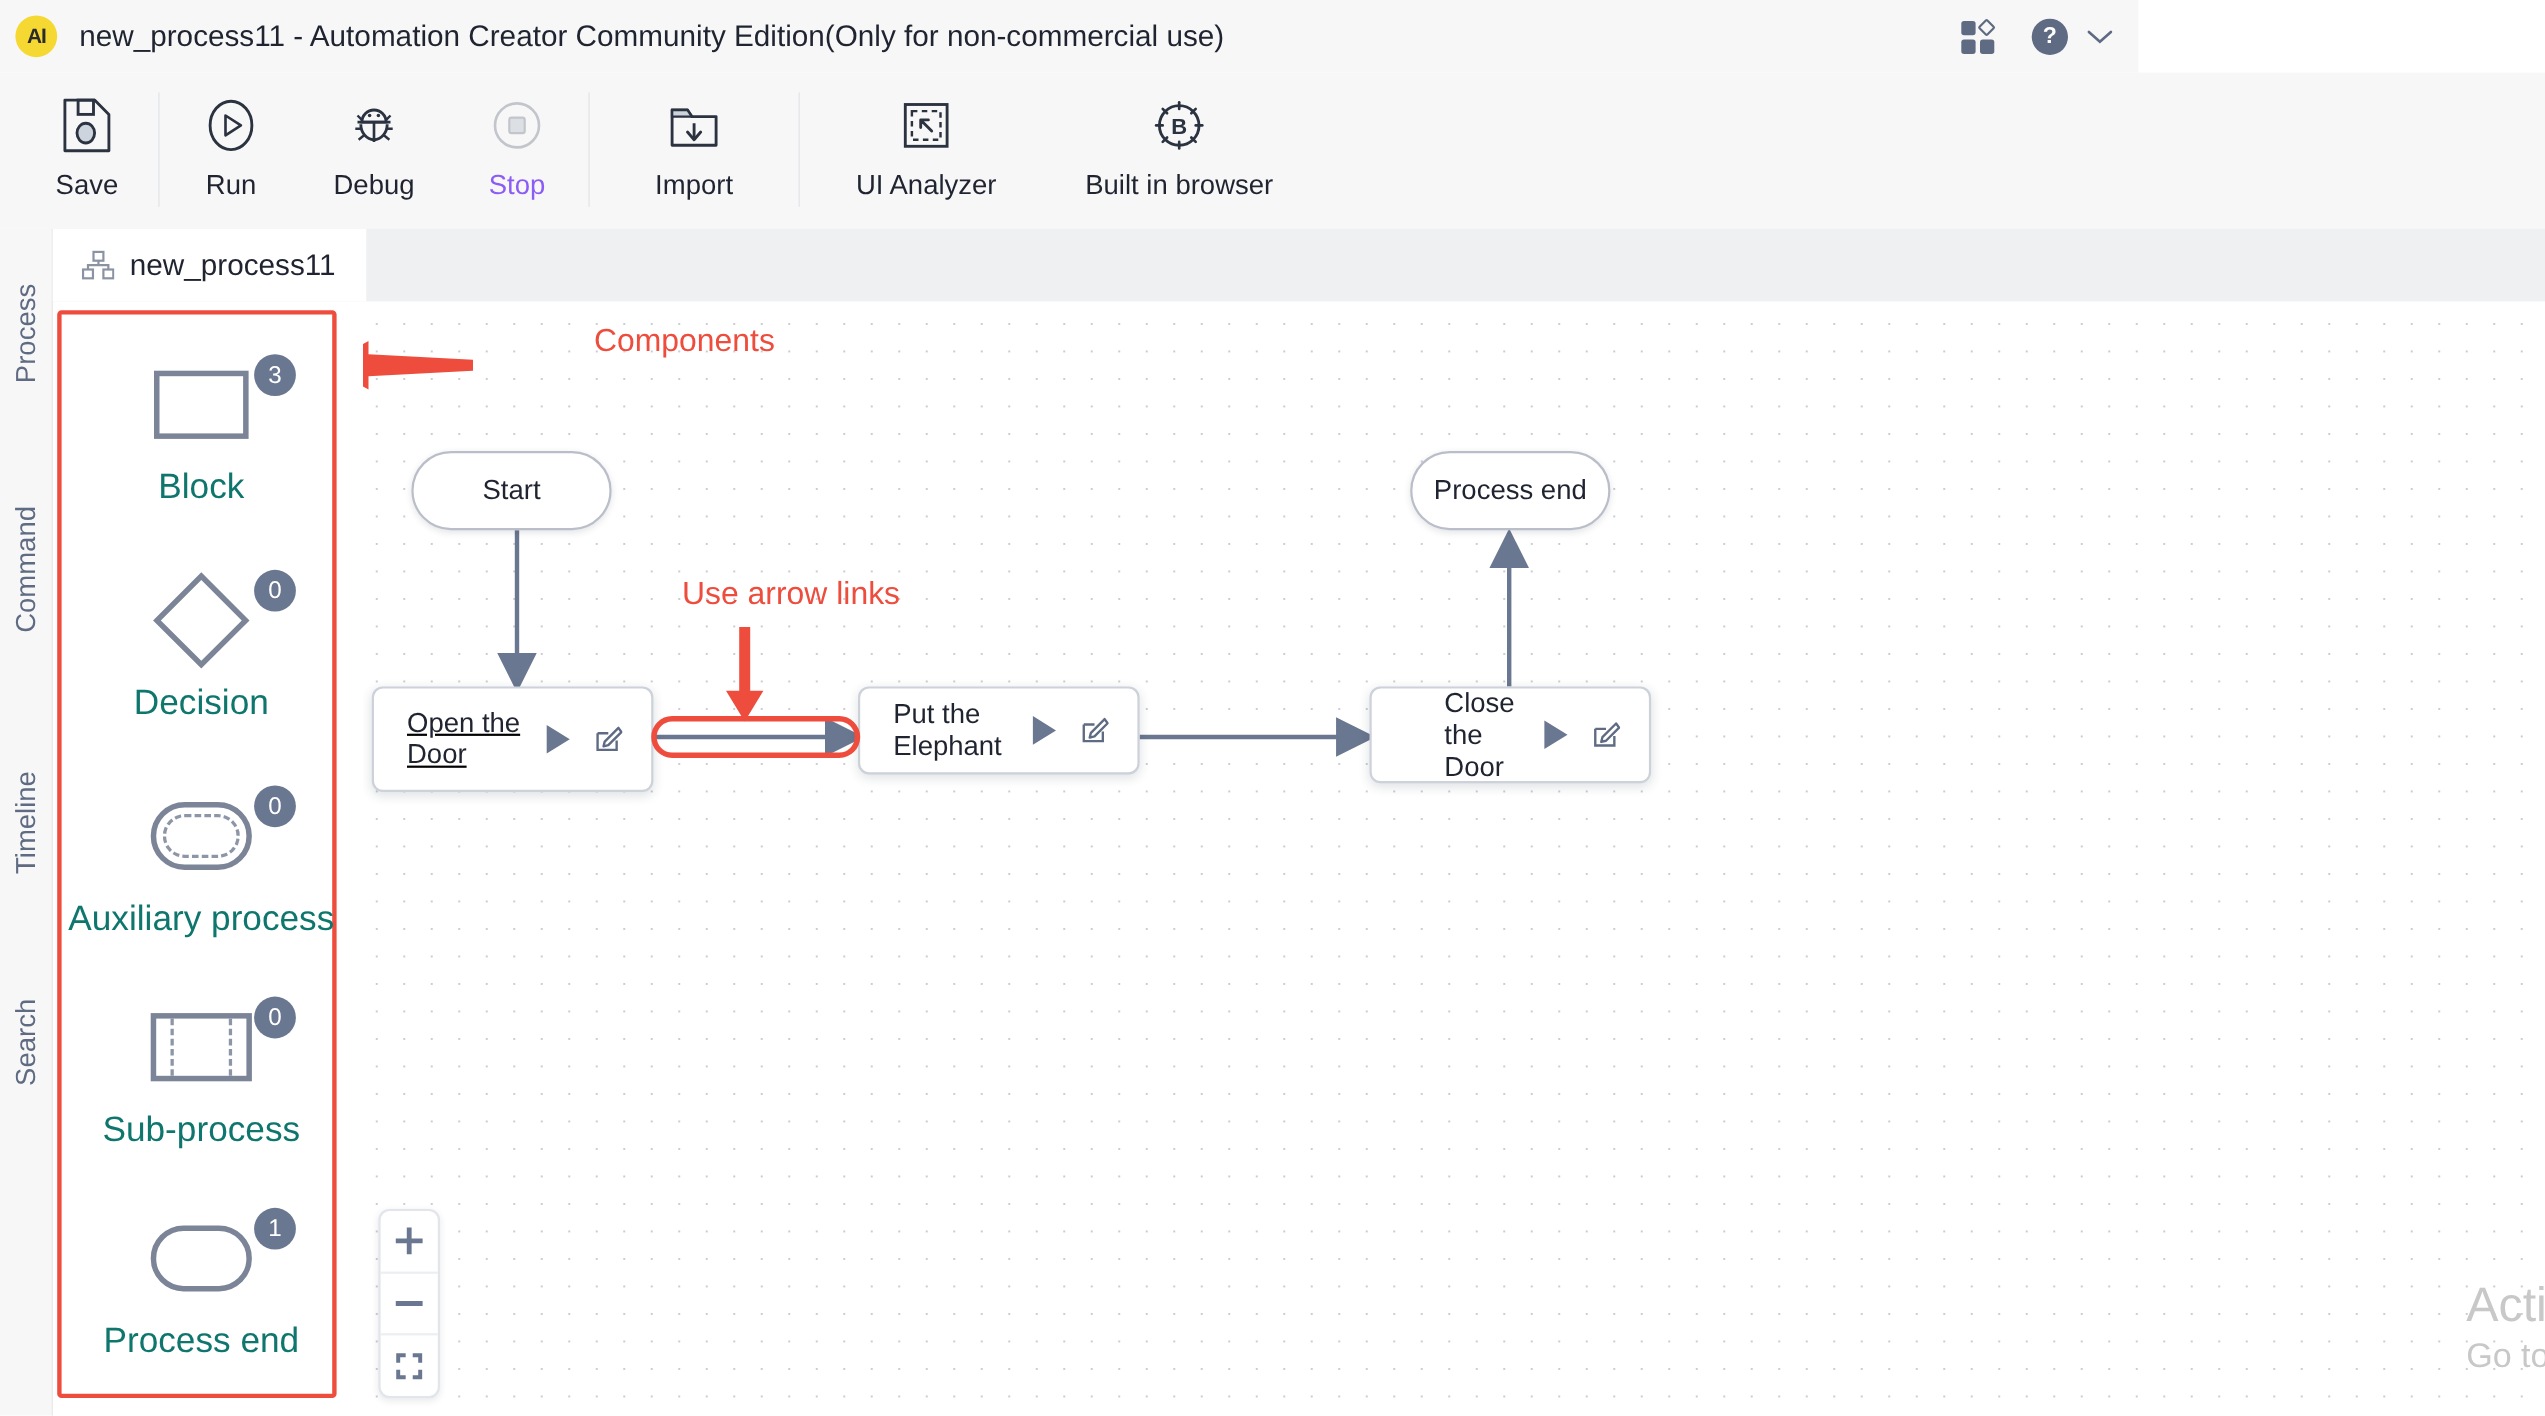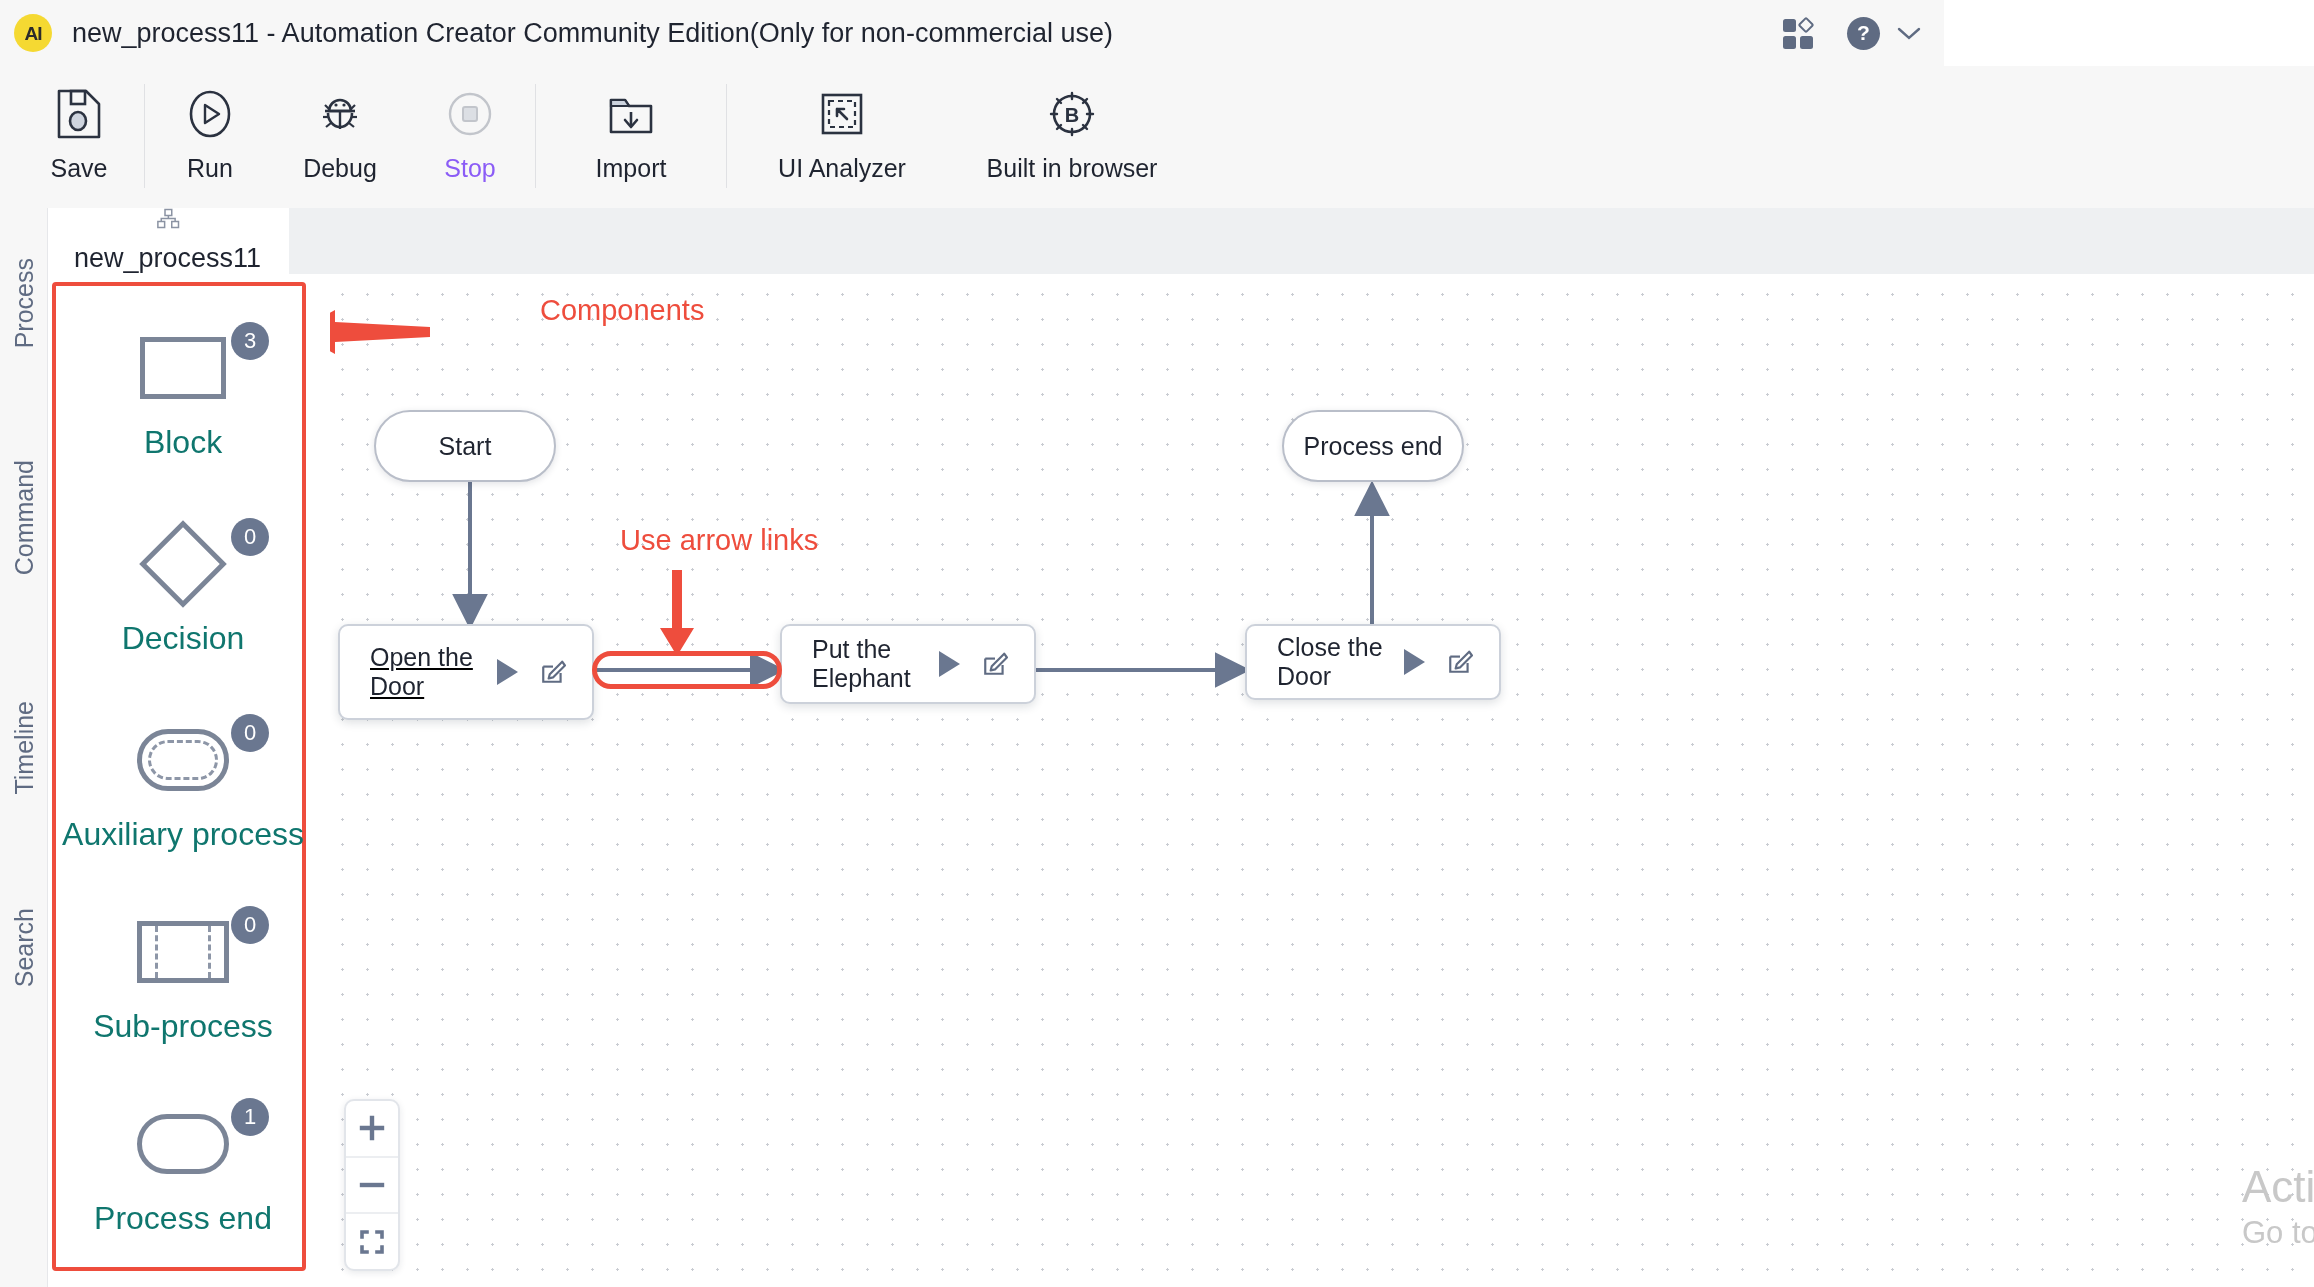--- a/index.html
+++ b/index.html
@@ -102,21 +102,20 @@
   
   .tabstrip {
     position: absolute; left: 48px; top: 208px; width: 2266px; height: 66px;
     background: #eef0f2;
   }
   .doc-tab {
     position: absolute; left: 0; top: 0; height: 66px;
     background: #ffffff;
     display: flex; align-items: center; gap: 14px;
     padding: 0 28px 0 26px;
-    flex-direction: column;
   }
   .doc-tab .tab-label { font-size: 27px; color: #1f2430; white-space: nowrap; }
 
   
   .panel {
     position: absolute; left: 52px; top: 282px;
     width: 254px; height: 989px;
     background: #ffffff;
     border: 4px solid #ee4d3d;
     border-radius: 4px;
@@ -458,21 +457,21 @@
       <span class="blk-actions">
         <span class="ico-play"></span>
         <svg class="ico-edit" viewBox="0 0 24 24">
           <path d="M3 7 V21 H19 V13" fill="none" stroke="#5f6b82" stroke-width="2"></path>
           <path d="M3 7 H12" fill="none" stroke="#5f6b82" stroke-width="2"></path>
           <path d="M20.5 2.5 L9 14 L8 18 L12 17 L23 6 Z" fill="none" stroke="#5f6b82" stroke-width="2" stroke-linejoin="round"></path>
         </svg>
       </span>
     </div>
 
-    <div class="node node-block" style="left:915px;top:342px;width:256px;height:76px;">
+    <div class="node node-block" style="left:915px;top:342px;width:256px;height:88px;padding-left:36px;">
       <span class="lbl">Close the Door</span>
       <span class="blk-actions">
         <span class="ico-play"></span>
         <svg class="ico-edit" viewBox="0 0 24 24">
           <path d="M3 7 V21 H19 V13" fill="none" stroke="#5f6b82" stroke-width="2"></path>
           <path d="M3 7 H12" fill="none" stroke="#5f6b82" stroke-width="2"></path>
           <path d="M20.5 2.5 L9 14 L8 18 L12 17 L23 6 Z" fill="none" stroke="#5f6b82" stroke-width="2" stroke-linejoin="round"></path>
         </svg>
       </span>
     </div>

